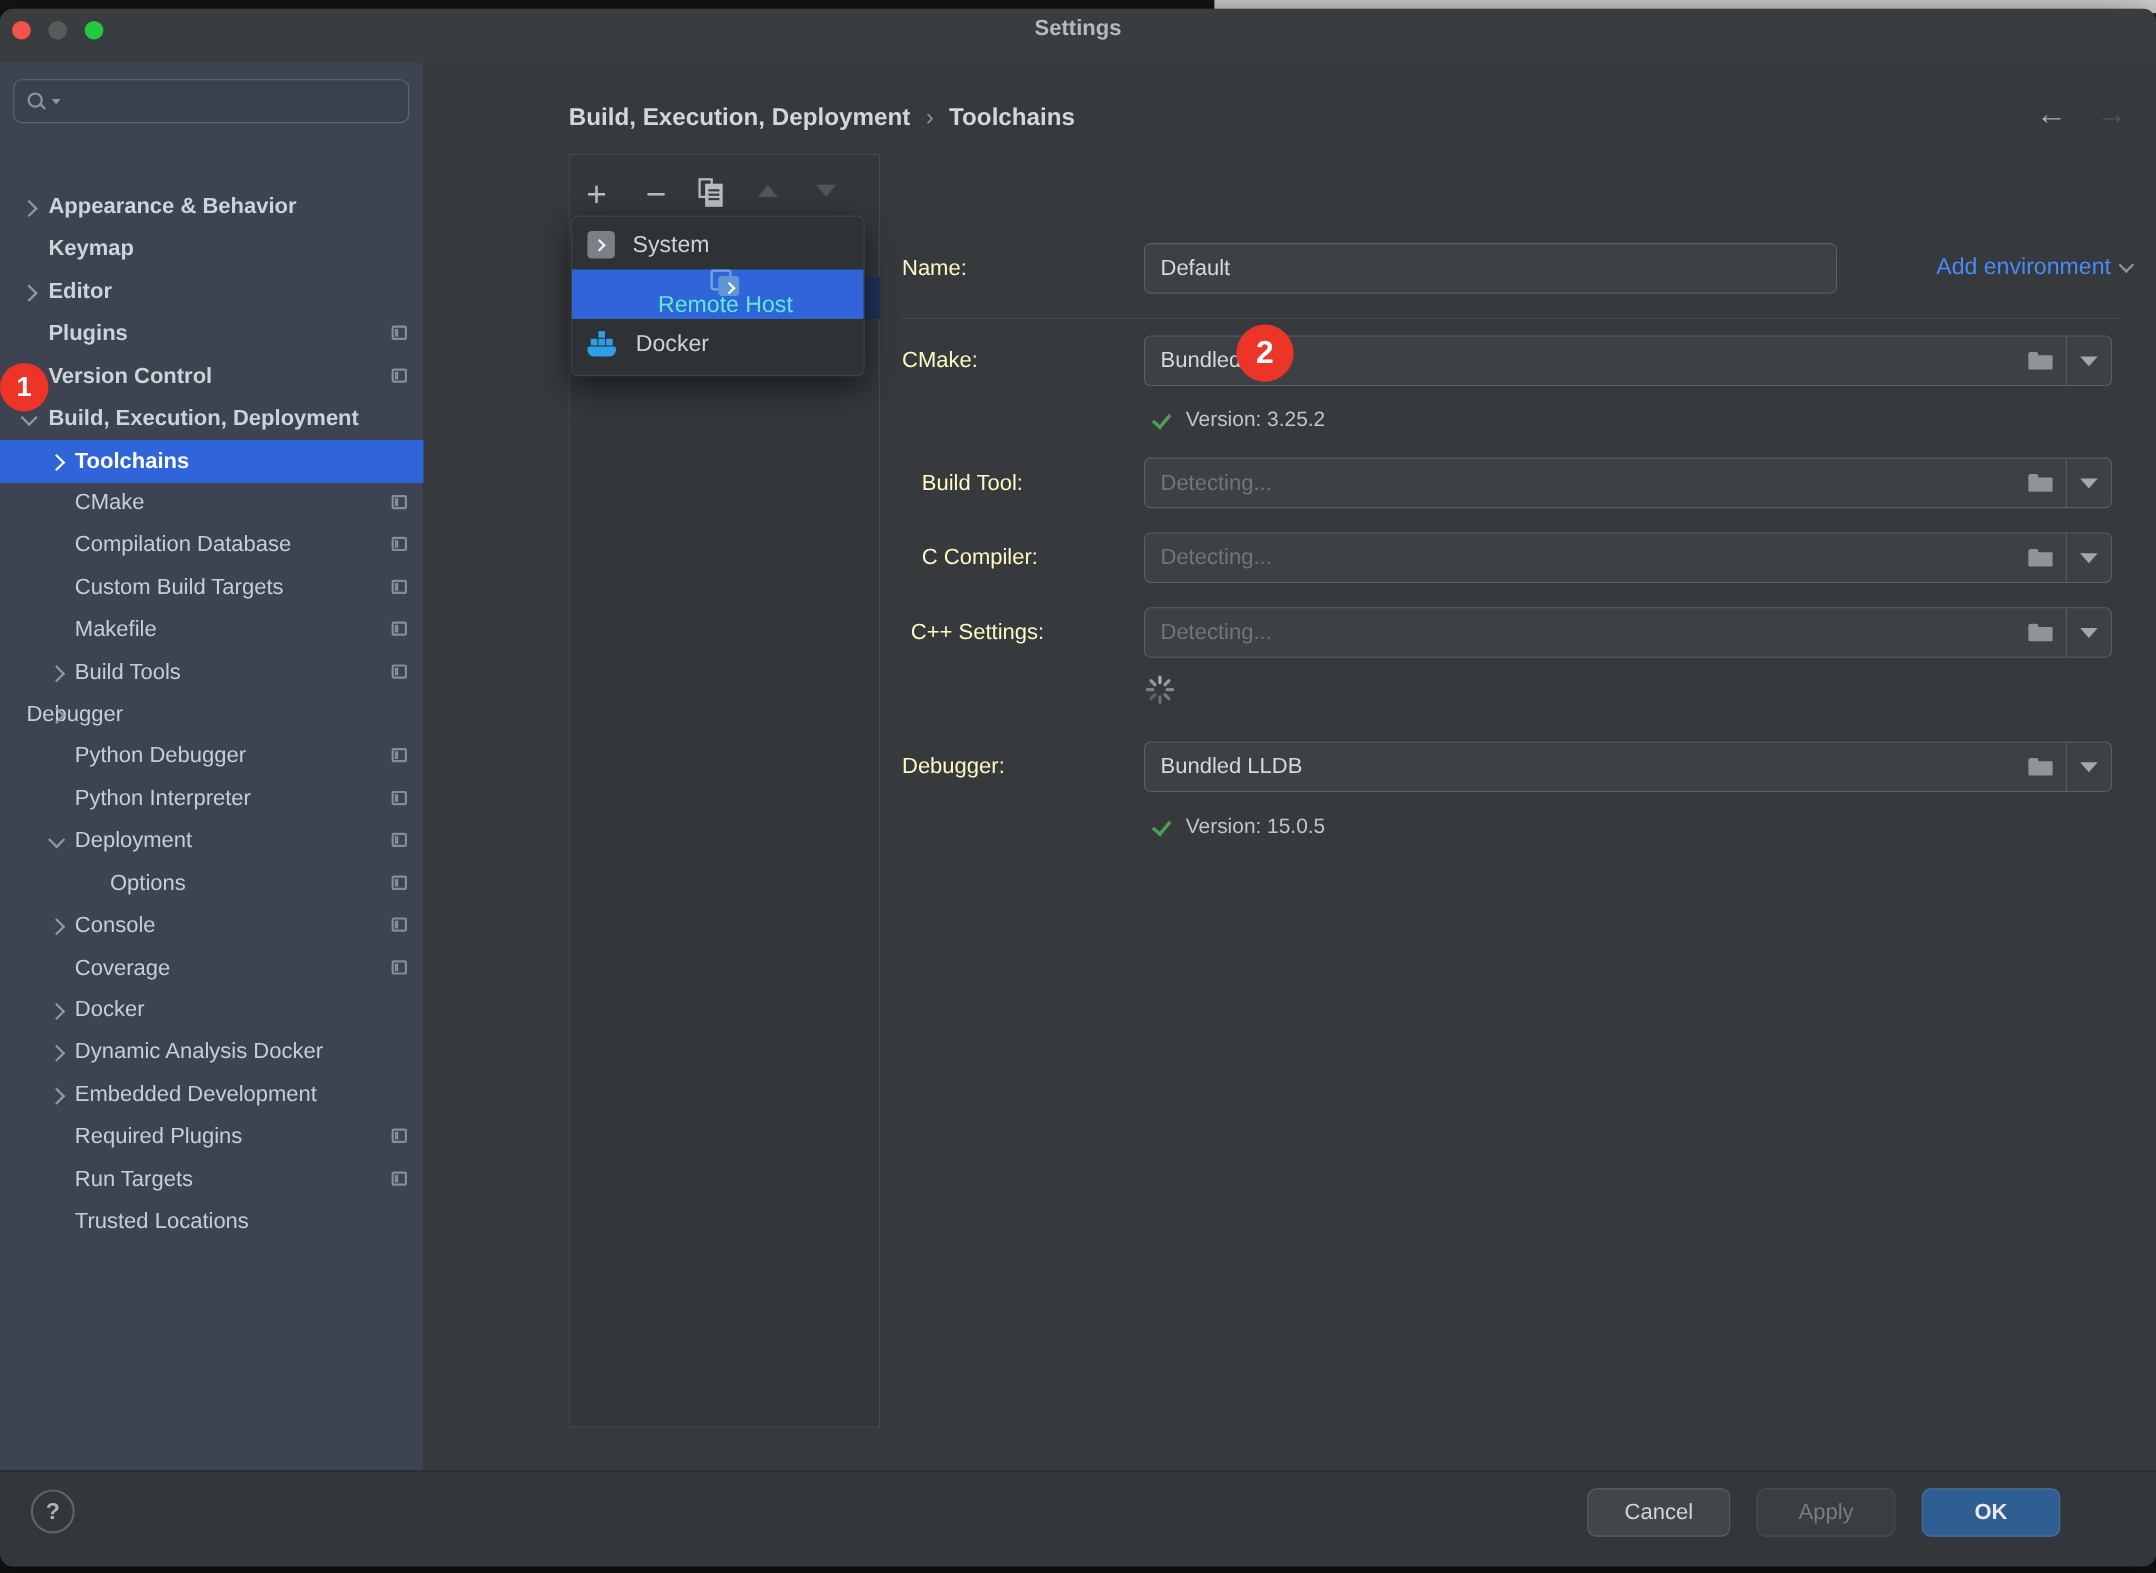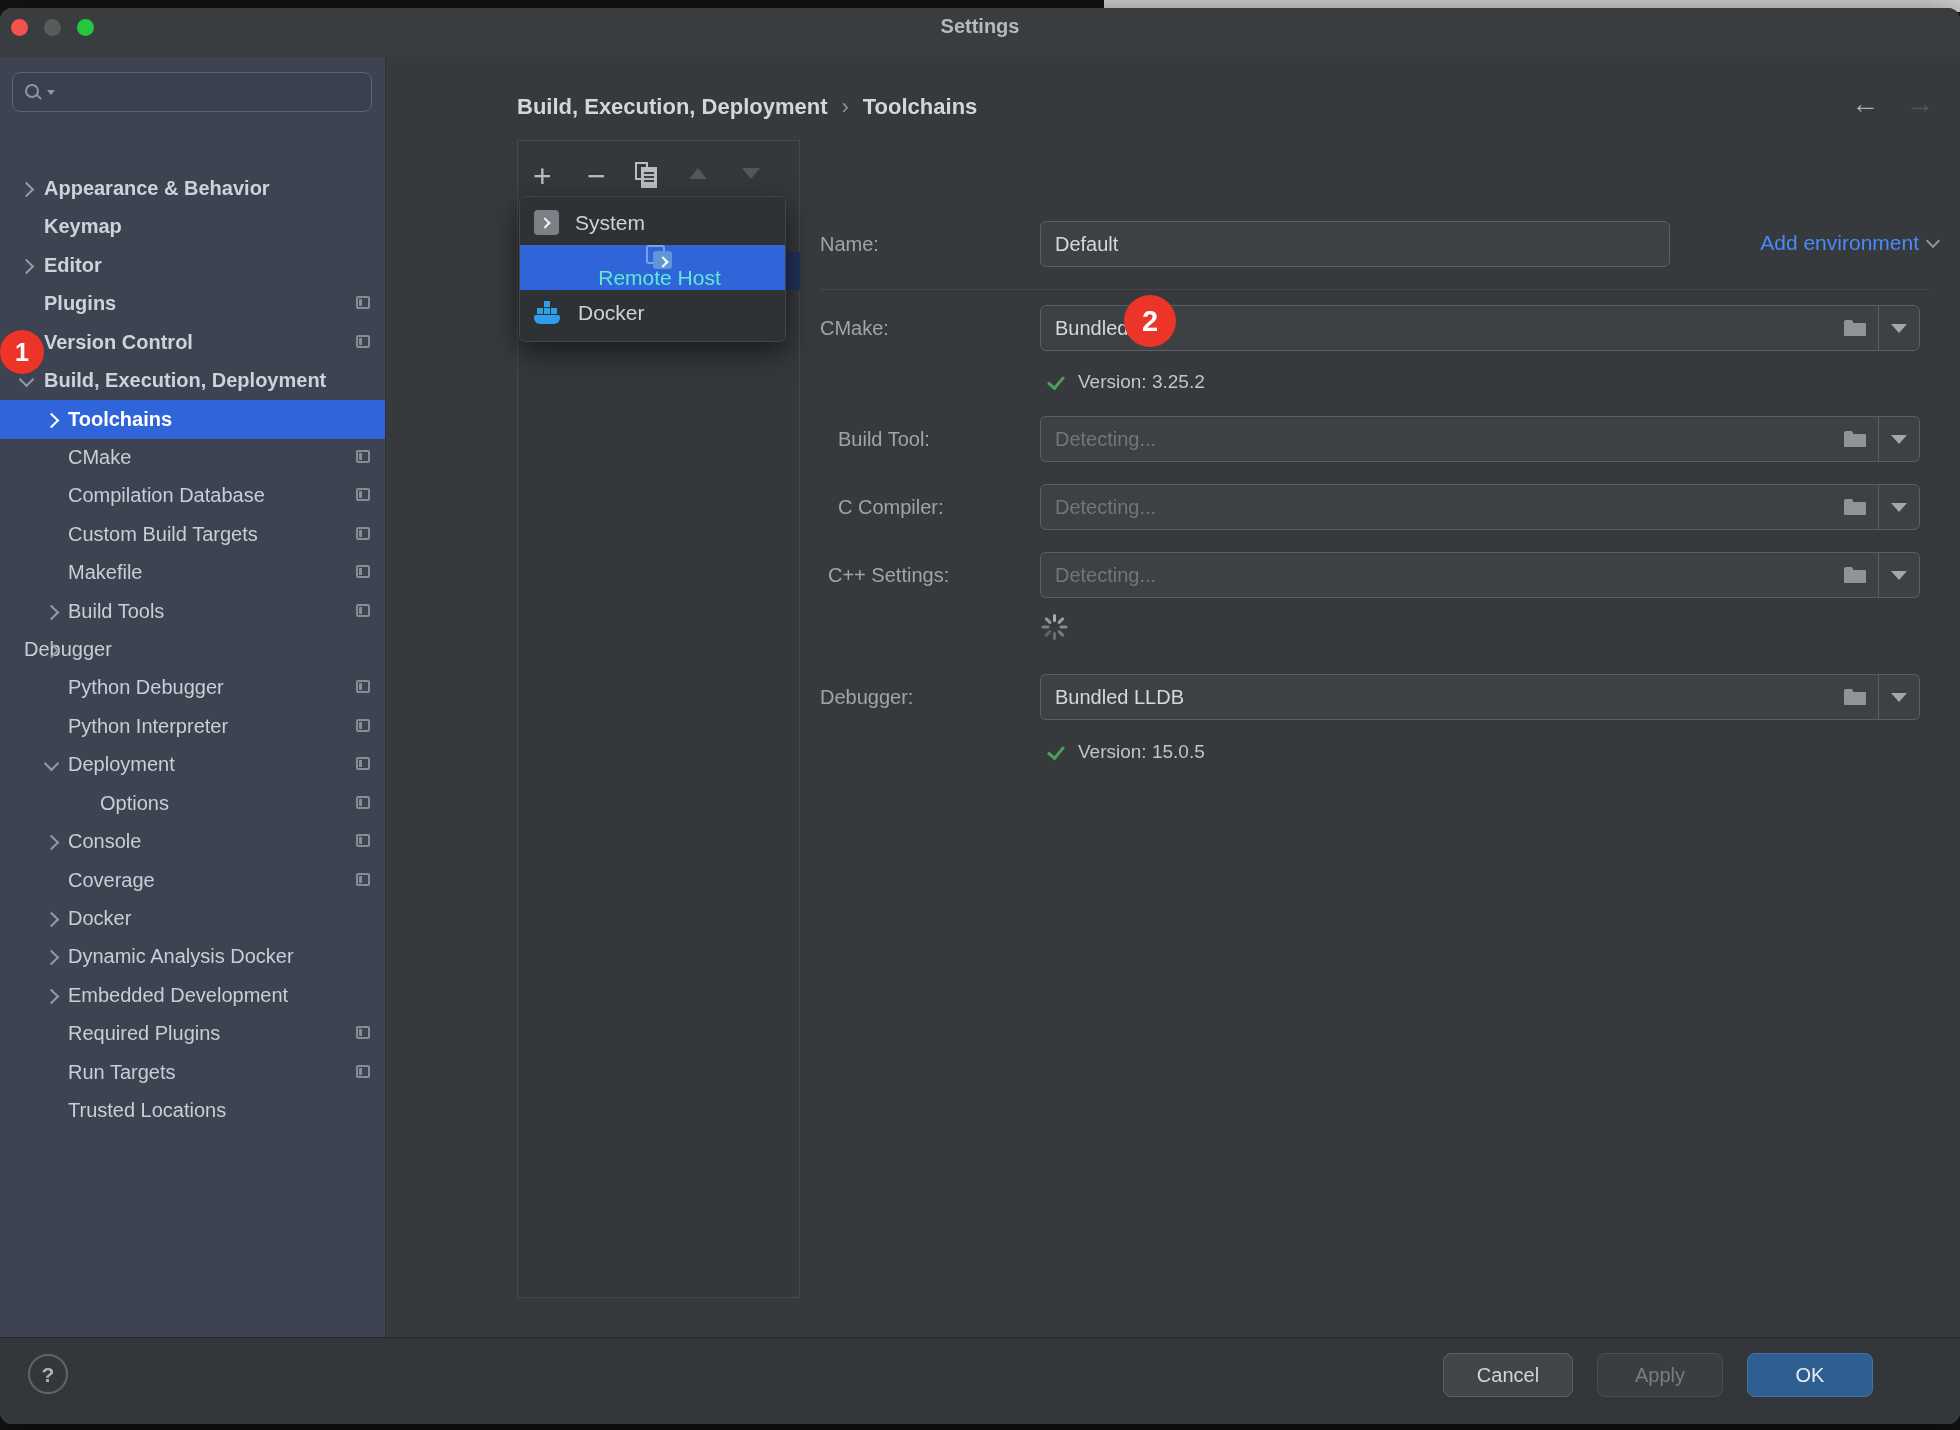--- a/index.html
+++ b/index.html
@@ -76,21 +76,21 @@
   .ic-remote .mini-chev{left:14px;top:13px;z-index:1;border-color:#fff;}
   .ic-docker{position:relative;width:28px;height:26px;}
   .ic-docker::before{content:"";position:absolute;left:3px;top:8px;width:6px;height:6px;background:#2d9fe8;
     box-shadow:7px 0 #2d9fe8,14px 0 #2d9fe8,7px -7px #2d9fe8;}
   .ic-docker::after{content:"";position:absolute;left:0;top:15px;width:26px;height:9px;background:#2d9fe8;border-radius:2px 2px 6px 6px;}
   
   .badge{position:absolute;background:#ec3428;color:#fff;border-radius:50%;text-align:center;font-weight:700;z-index:6;}
   .badge.b1{left:0;top:322px;width:44px;height:44px;line-height:44px;font-size:25px;}
   .badge.b2{left:737px;top:238px;width:52px;height:52px;line-height:52px;font-size:29px;}
   
-  .flabel{position:absolute;color:#a3a3a3;font-size:20px;height:28px;line-height:28px;}
+  .flabel{position:absolute;color:#fef9c3;font-size:20px;height:28px;line-height:28px;}
   .field{position:absolute;height:46px;background:#3d4144;border:1px solid #5a5f62;border-radius:6px;box-sizing:border-box;
     display:flex;align-items:center;}
   .field input{flex:1;min-width:0;background:transparent;border:none;outline:none;color:#d6d9dc;font-size:20px;
     font-family:inherit;padding:0 0 0 14px;}
   .field input::placeholder{color:#70767a;opacity:1;}
   .ic-folder{position:relative;width:22px;height:16px;margin-right:12px;flex:none;}
   .ic-folder::before{content:"";position:absolute;left:0;top:0;width:9px;height:5px;background:#8f9499;border-radius:2px 2px 0 0;}
   .ic-folder::after{content:"";position:absolute;left:0;top:3px;width:22px;height:13px;background:#8f9499;border-radius:1px;}
   .dd-btn{width:40px;align-self:stretch;border-left:1px solid #5a5f62;display:flex;align-items:center;justify-content:center;flex:none;}
   .tri-down{width:0;height:0;border-left:8px solid transparent;border-right:8px solid transparent;border-top:9px solid #a2a7ac;}
@@ -113,21 +113,21 @@
   .spinner i:nth-child(6){transform:rotate(225deg);opacity:.35;}
   .spinner i:nth-child(7){transform:rotate(270deg);opacity:.6;}
   .spinner i:nth-child(8){transform:rotate(315deg);opacity:.8;}
   
   .footer{position:absolute;left:0;bottom:0;width:100%;height:87px;background:#33363a;border-top:1px solid #26282b;box-sizing:border-box;}
   .help{position:absolute;left:28px;top:16px;width:40px;height:40px;border:2px solid #5f6468;border-radius:50%;box-sizing:border-box;
     color:#aeb3b8;font-size:21px;font-weight:700;text-align:center;line-height:36px;background:none;font-family:inherit;}
   .btn{position:absolute;top:15px;height:44px;border-radius:8px;font-size:20px;font-family:inherit;box-sizing:border-box;}
   .btn.cancel{left:1443px;width:130px;background:#42464b;border:1px solid #5d6165;color:#d2d5d9;}
   .btn.apply{left:1597px;width:126px;background:#3a3d41;border:1px solid #4b4f54;color:#787d83;}
-  .btn.ok{left:1747px;width:126px;background:#2f5e93;border:1px solid #49739f;color:#e7ebf0;font-weight:400;}
+  .btn.ok{left:1747px;width:126px;background:#2f5e93;border:1px solid #49739f;color:#e7ebf0;font-weight:700;}
 </style>
 </head>
 <body>
 
 <div class="stage">
   <div class="bg-strip"></div>
 
   <div class="dialog">
 
     <div class="titlebar">

